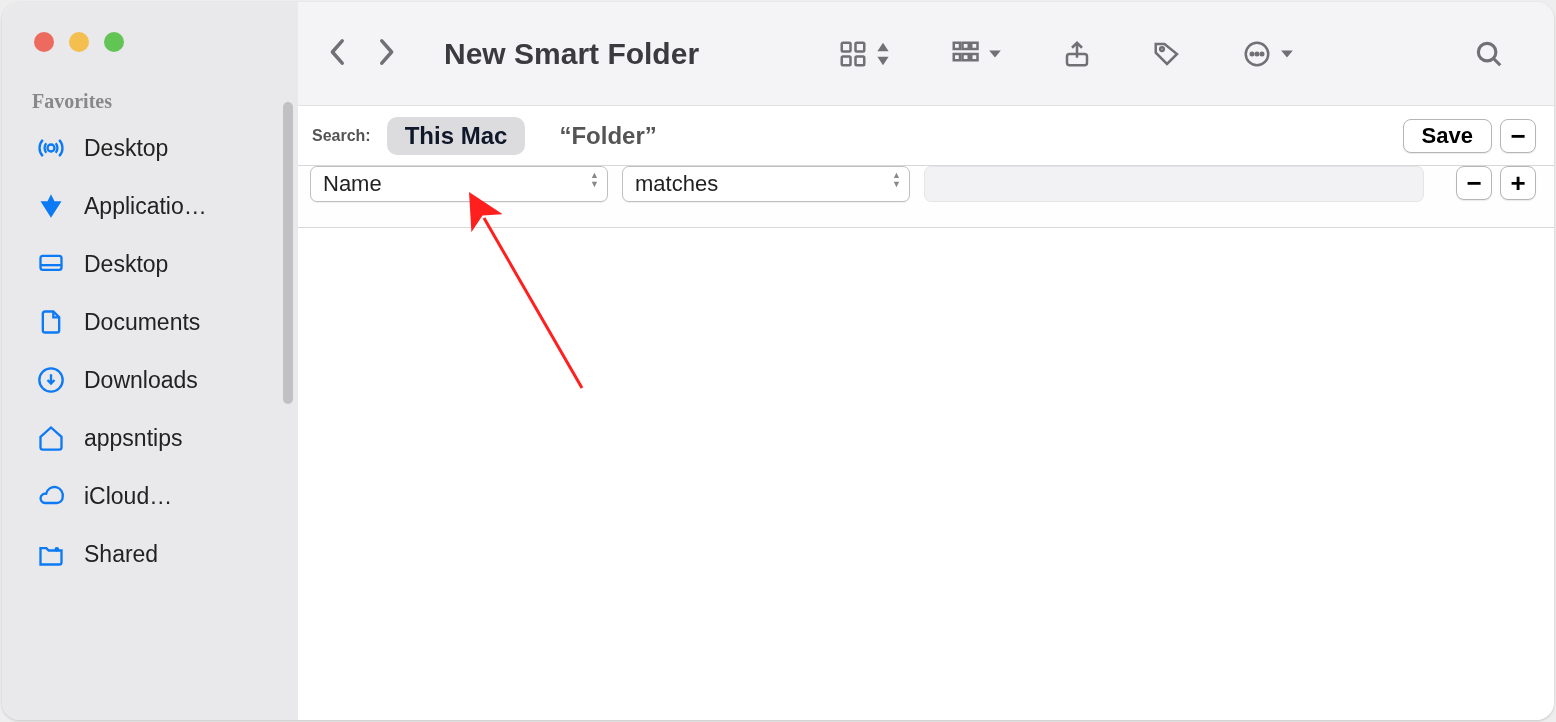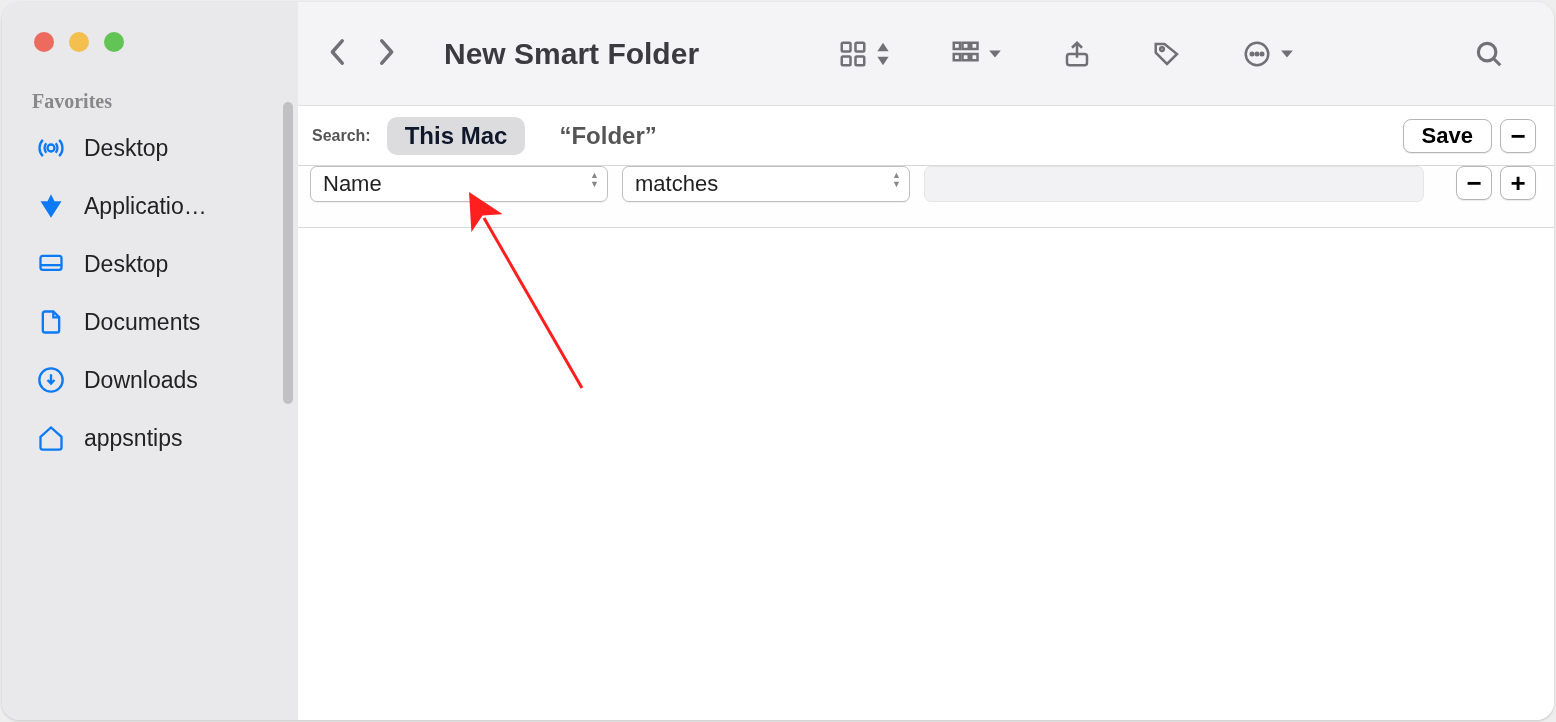--- a/index.html
+++ b/index.html
@@ -260,20 +260,41 @@
       <div class="sidebar-item">
         <span class="icon">
           <svg viewBox="0 0 24 24" fill="none" stroke="currentColor" stroke-width="2">
               <path d="M3 11l9-8 9 8v9a2 2 0 0 1-2 2H5a2 2 0 0 1-2-2z"></path>
             </svg>
         </span>
         <span>appsntips</span>
       </div>
     </div>
 
+    <div class="sidebar-items">
+
+      <div class="sidebar-item">
+        <span class="icon">
+          <svg viewBox="0 0 24 24" fill="none" stroke="currentColor" stroke-width="2">
+              <path d="M17 18H7a4 4 0 1 1 .8-7.93A6 6 0 0 1 22 13a5 5 0 0 1-5 5z"></path>
+            </svg>
+        </span>
+        <span>iCloud…</span>
+      </div>
+
+      <div class="sidebar-item">
+        <span class="icon">
+          <svg viewBox="0 0 24 24" fill="none" stroke="currentColor" stroke-width="2">
+              <path d="M3 7h5l2 2h11v10a2 2 0 0 1-2 2H3z"></path>
+              <circle cx="17" cy="8" r="2" fill="currentColor" stroke="none"></circle>
+            </svg>
+        </span>
+        <span>Shared</span>
+      </div>
+    </div>
 
     <div class="scroll-track"></div>
   </aside>
 
   <section class="main">
 
     <div class="toolbar">
       <div class="nav-arrows">
         <span>
           <svg viewBox="0 0 12 20" fill="none" stroke="currentColor" stroke-width="2.5" stroke-linecap="round" stroke-linejoin="round">

